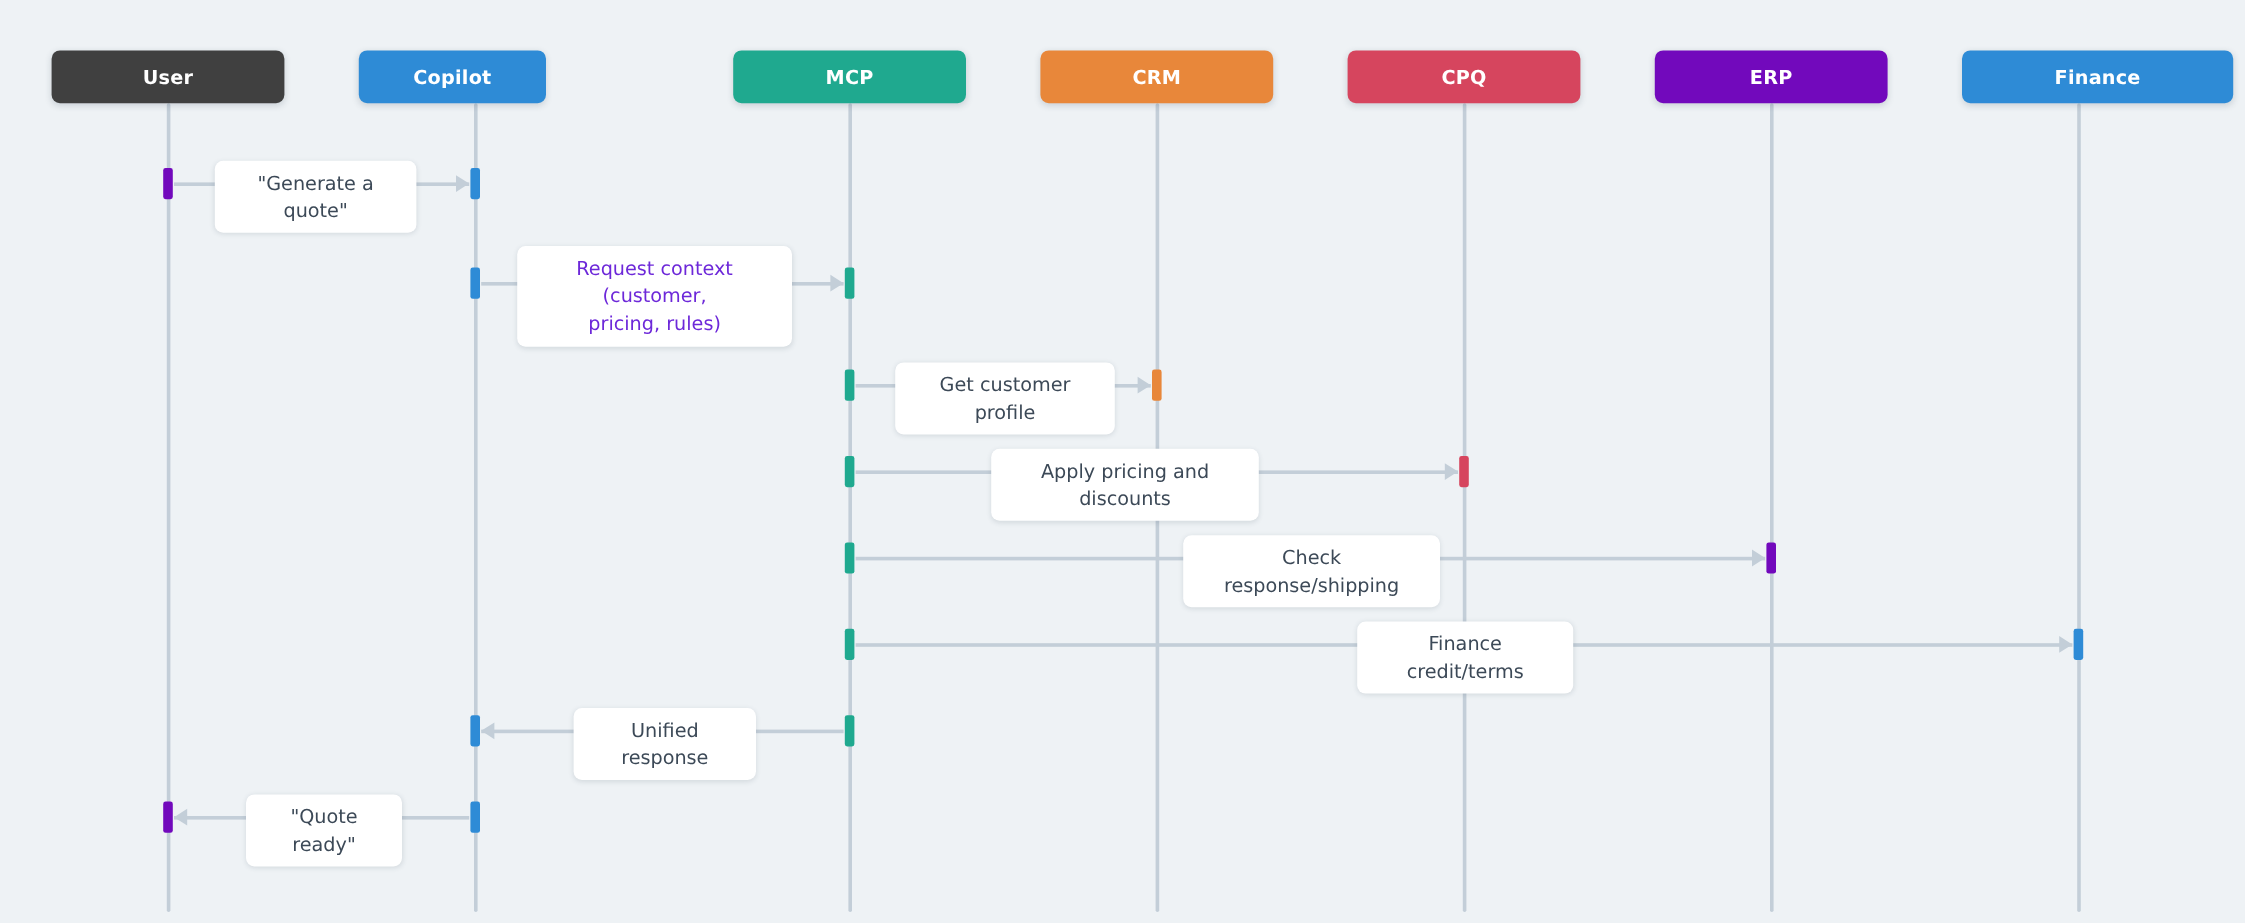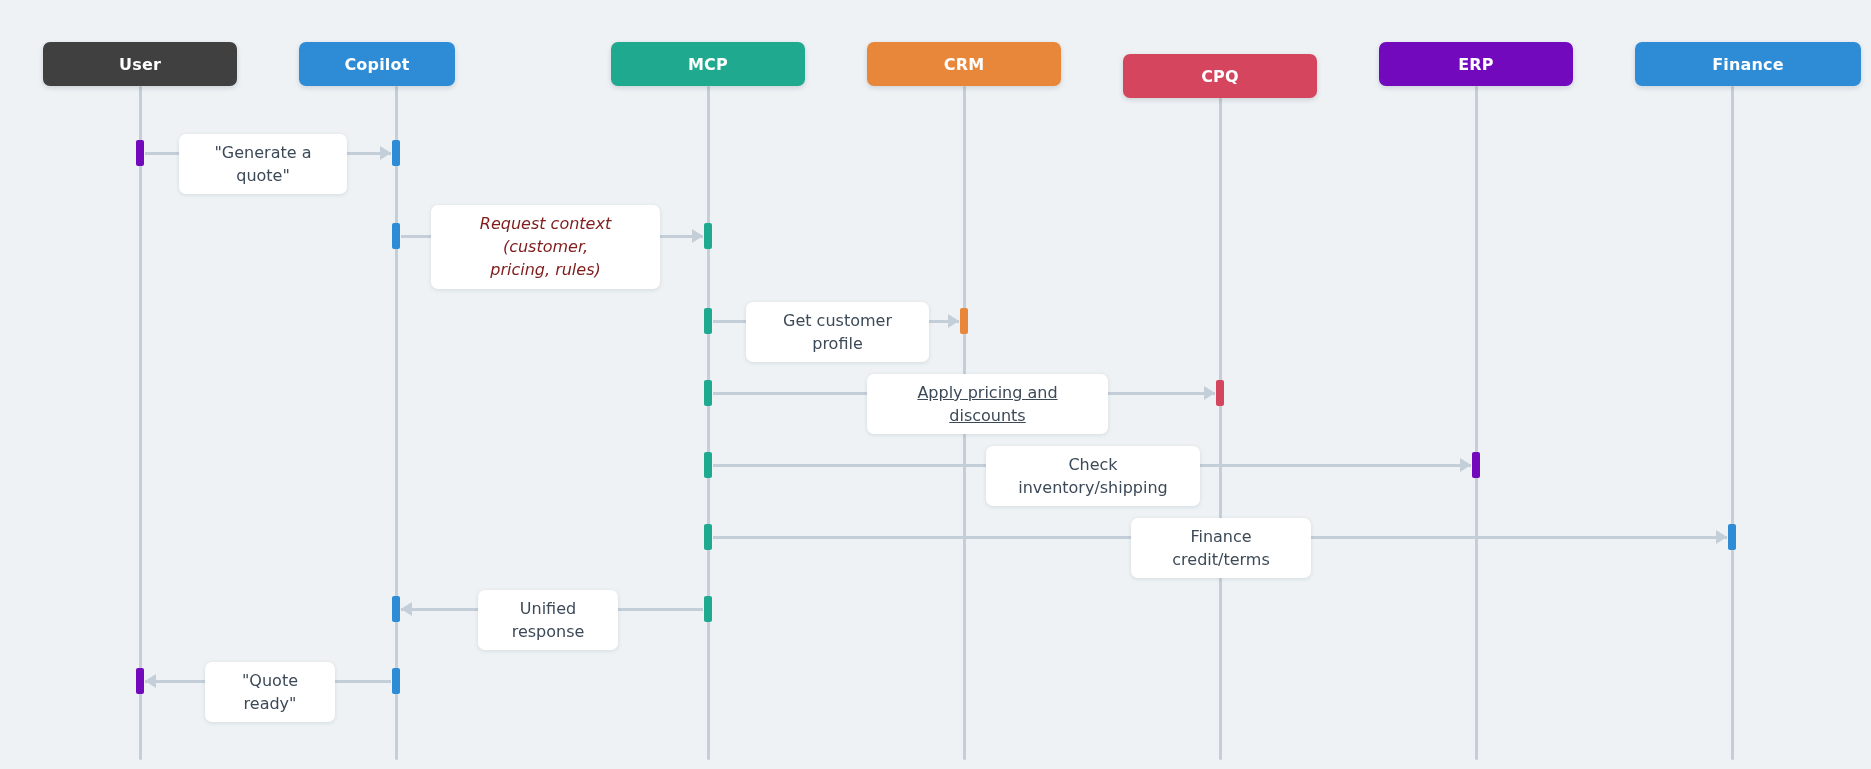--- a/index.html
+++ b/index.html
@@ -99,37 +99,37 @@
       <div class="lifeline" style="left: 1219px; top: 86px; height: 674px; background: rgb(195, 206, 216);"></div>
       <div class="lifeline" style="left: 1475px; top: 86px; height: 674px; background: rgb(195, 206, 216);"></div>
       <div class="lifeline" style="left: 1731px; top: 86px; height: 674px; background: rgb(195, 206, 216);"></div>
     </div>
   <div id="messages-layer">
       <div class="msg-line" style="left: 145px; width: 246px; top: 152px; background: rgb(195, 206, 216);"></div>
       <div class="arrowhead right" style="top: 146px; left: 380px;"></div>
       <div class="msg-label" style="left: 179px; top: 134px; width: 168px; min-height: 38px; background: rgb(255, 255, 255); color: rgb(60, 73, 87);">"Generate a quote"</div>
       <div class="msg-line" style="left: 401px; width: 302px; top: 235px; background: rgb(195, 206, 216);"></div>
       <div class="arrowhead right" style="top: 229px; left: 692px;"></div>
-      <div class="msg-label" style="left: 431px; top: 205px; width: 229px; min-height: 62px; background: rgb(255, 255, 255); color: #7f1d1d; font-style: italic;">Request context (customer,
+      <div class="msg-label" style="left: 431px; top: 205px; width: 229px; min-height: 62px; background: rgb(255, 255, 255); color: #6d28d9;">Request context (customer,
 pricing, rules)</div>
       <div class="msg-line" style="left: 713px; width: 246px; top: 320px; background: rgb(195, 206, 216);"></div>
       <div class="arrowhead right" style="top: 314px; left: 948px;"></div>
       <div class="msg-label" style="left: 746px; top: 302px; width: 183px; min-height: 38px; background: rgb(255, 255, 255); color: rgb(60, 73, 87);">Get customer profile</div>
       <div class="msg-line" style="left: 713px; width: 502px; top: 392px; background: rgb(195, 206, 216);"></div>
       <div class="arrowhead right" style="top: 386px; left: 1204px;"></div>
-      <div class="msg-label" style="left: 867px; top: 374px; width: 241px; min-height: 38px; background: rgb(255, 255, 255); color: rgb(60, 73, 87); text-decoration: underline;">Apply pricing and discounts</div>
+      <div class="msg-label" style="left: 826px; top: 374px; width: 223px; min-height: 38px; background: rgb(255, 255, 255); color: rgb(60, 73, 87);">Apply pricing and discounts</div>
       <div class="msg-line" style="left: 713px; width: 758px; top: 464px; background: rgb(195, 206, 216);"></div>
       <div class="arrowhead right" style="top: 458px; left: 1460px;"></div>
-      <div class="msg-label" style="left: 986px; top: 446px; width: 214px; min-height: 38px; background: rgb(255, 255, 255); color: rgb(60, 73, 87);">Check inventory/shipping</div>
+      <div class="msg-label" style="left: 986px; top: 446px; width: 214px; min-height: 38px; background: rgb(255, 255, 255); color: rgb(60, 73, 87);">Check response/shipping</div>
       <div class="msg-line" style="left: 713px; width: 1014px; top: 536px; background: rgb(195, 206, 216);"></div>
       <div class="arrowhead right" style="top: 530px; left: 1716px;"></div>
       <div class="msg-label" style="left: 1131px; top: 518px; width: 180px; min-height: 38px; background: rgb(255, 255, 255); color: rgb(60, 73, 87);">Finance credit/terms</div>
       <div class="msg-line" style="left: 401px; width: 302px; top: 608px; background: rgb(195, 206, 216);"></div>
       <div class="arrowhead left" style="top: 602px; left: 401px;"></div>
-      <div class="msg-label" style="left: 478px; top: 590px; width: 140px; min-height: 38px; background: rgb(255, 255, 255); color: rgb(60, 73, 87);">Unified response</div>
+      <div class="msg-label" style="left: 478px; top: 590px; width: 152px; min-height: 38px; background: rgb(255, 255, 255); color: rgb(60, 73, 87);">Unified response</div>
       <div class="msg-line" style="left: 145px; width: 246px; top: 680px; background: rgb(195, 206, 216);"></div>
       <div class="arrowhead left" style="top: 674px; left: 145px;"></div>
       <div class="msg-label" style="left: 205px; top: 662px; width: 130px; min-height: 38px; background: rgb(255, 255, 255); color: rgb(60, 73, 87);">"Quote ready"</div>
     </div>
   <div id="activations-layer">
       <div class="activation" style="left: 136px; top: 140px; background: rgb(114, 9, 188);"></div>
       <div class="activation" style="left: 392px; top: 140px; background: rgb(46, 139, 214);"></div>
       <div class="activation" style="left: 392px; top: 223px; background: rgb(46, 139, 214);"></div>
       <div class="activation" style="left: 704px; top: 223px; background: rgb(31, 169, 143);"></div>
       <div class="activation" style="left: 704px; top: 308px; background: rgb(31, 169, 143);"></div>
@@ -151,21 +151,21 @@
       </div>
       <div class="actor-box" style="left: 299px; top: 42px; width: 156px; background: rgb(46, 139, 214);">
         <span class="actor-label">Copilot</span>
       </div>
       <div class="actor-box" style="left: 611px; top: 42px; width: 194px; background: rgb(31, 169, 143);">
         <span class="actor-label">MCP</span>
       </div>
       <div class="actor-box" style="left: 867px; top: 42px; width: 194px; background: rgb(232, 135, 58);">
         <span class="actor-label">CRM</span>
       </div>
-      <div class="actor-box" style="left: 1123px; top: 42px; width: 194px; background: rgb(214, 69, 94); margin-top: 12px;">
+      <div class="actor-box" style="left: 1123px; top: 42px; width: 194px; background: rgb(214, 69, 94);">
         <span class="actor-label">CPQ</span>
       </div>
       <div class="actor-box" style="left: 1379px; top: 42px; width: 194px; background: rgb(114, 9, 188); justify-content: center;">
         <span class="actor-label">ERP</span>
       </div>
       <div class="actor-box" style="left: 1635px; top: 42px; width: 226px; background: rgb(46, 139, 214);">
         <span class="actor-label">Finance</span>
       </div>
     </div>
 </div>

